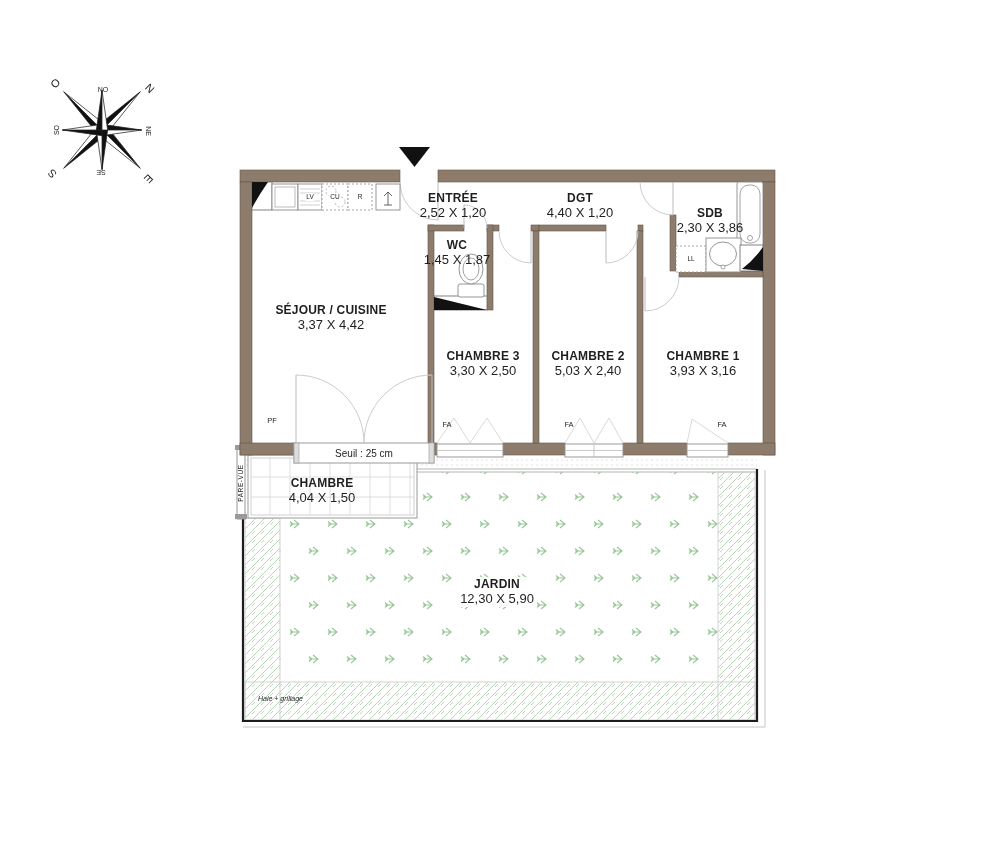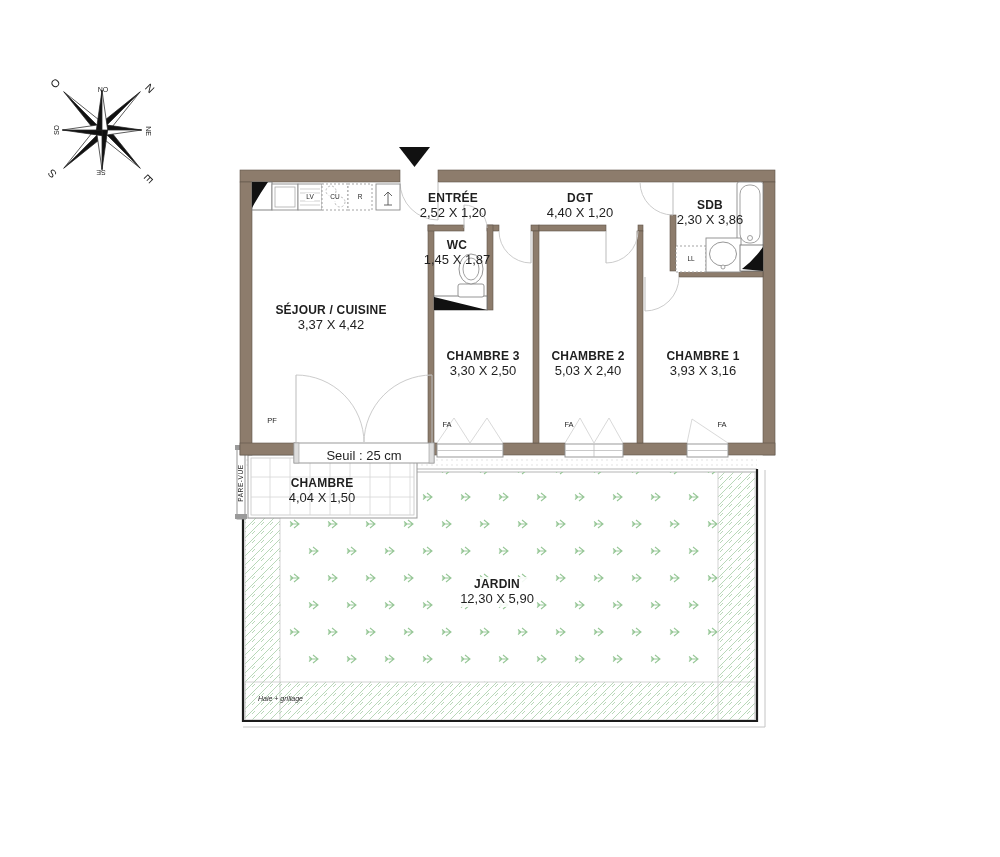--- a/index.html
+++ b/index.html
@@ -5,21 +5,21 @@
   html,body{margin:0;padding:0;background:#ffffff;}
   #stage{position:relative;width:1000px;height:857px;background:#fff;overflow:hidden;
          font-family:"Liberation Sans", sans-serif;}
   #plan-svg{position:absolute;left:0;top:0;}
   .lbl{position:absolute;color:#1f1f1f;text-align:center;white-space:nowrap;
        transform:translate(-50%,0);line-height:1.2;}
   .room-name{font-weight:bold;font-size:12px;letter-spacing:.2px;}
   .room-dims{font-size:13px;}
   .mini{font-size:7.5px;}
   .appliance{font-size:6.5px;background:#fff;padding:0 1px;transform:translate(-50%,-50%);}
-  .seuil{font-size:13px;}
+  .seuil{font-size:10px;}
   .jardin-lbl{background:rgba(255,255,255,.88);padding:0 2px;}
   .pare-vue{font-size:6.5px;letter-spacing:.6px;transform:translate(-50%,-50%) rotate(-90deg);}
   .haie{font-size:7px;font-style:italic;transform:none;text-align:left;}
 </style>
 </head>
 <body>
 
 <div id="stage">
 
 <svg id="plan-svg" width="1000" height="857" viewBox="0 0 1000 857">
@@ -237,21 +237,21 @@
   <div class="room-dims">2,52 X 1,20</div>
 </div>
 <div class="lbl" style="left:457px;top:238px">
   <div class="room-name">WC</div>
   <div class="room-dims">1,45 X 1,87</div>
 </div>
 <div class="lbl" style="left:580px;top:191px">
   <div class="room-name">DGT</div>
   <div class="room-dims">4,40 X 1,20</div>
 </div>
-<div class="lbl" style="left:710px;top:198px">
+<div class="lbl" style="left:710px;top:206px">
   <div class="room-name">SDB</div>
   <div class="room-dims">2,30 X 3,86</div>
 </div>
 <div class="lbl" style="left:483px;top:349px">
   <div class="room-name">CHAMBRE 3</div>
   <div class="room-dims">3,30 X 2,50</div>
 </div>
 <div class="lbl" style="left:588px;top:349px">
   <div class="room-name">CHAMBRE 2</div>
   <div class="room-dims">5,03 X 2,40</div>

